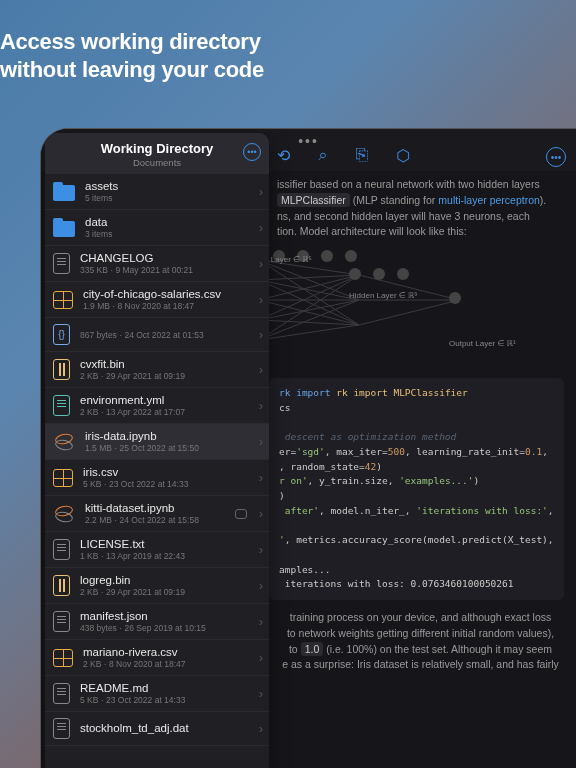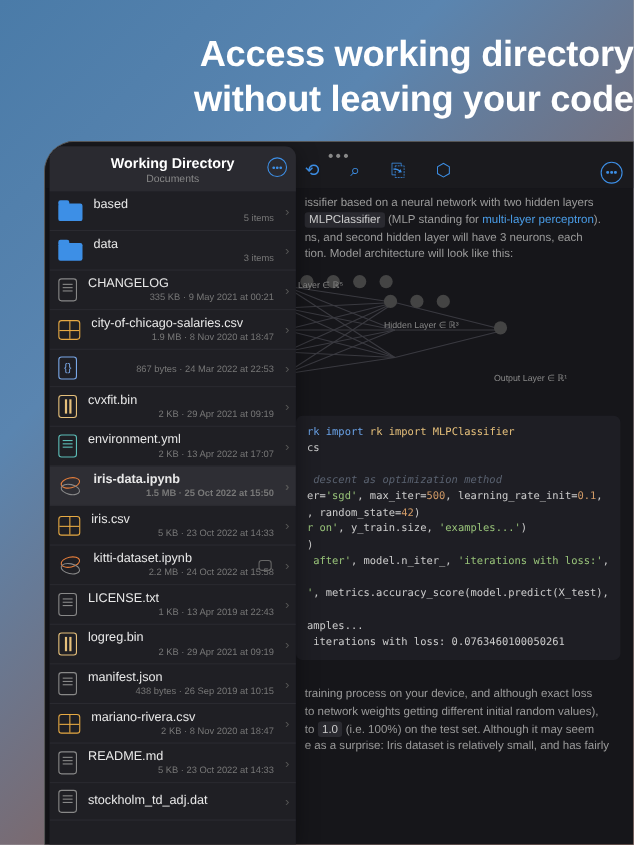--- a/index.html
+++ b/index.html
@@ -9,23 +9,23 @@
   overflow: hidden;
   font-family: -apple-system, BlinkMacSystemFont, "Segoe UI", Helvetica, Arial, sans-serif;
   background: linear-gradient(135deg, #4a7ba8 0%, #5a85b0 30%, #7a6a70 60%, #b08070 100%);
   position: relative;
 }
 .headline {
   position: absolute;
   top: 28px;
   left: 0;
   right: 0;
-  text-align: right;
+  text-align: left;
   color: #fff;
-  font-size: 33px;
+  font-size: 22px;
   font-weight: 600;
   line-height: 1.25;
   letter-spacing: -0.3px;
 }
 .device {
   position: absolute;
   top: 128px;
   left: 40px;
   right: 0;
   bottom: 0;
@@ -180,21 +180,21 @@
 }
 .file-list { flex: 1; overflow: hidden; }
 .file-item {
   display: flex;
   align-items: center;
   padding: 6px 6px 6px 8px;
   border-bottom: 1px solid #2a2a30;
   gap: 10px;
   position: relative;
 }
-.file-item.selected { background: #2e2e34; font-weight: bold; }
+.file-item.selected { background: #2e2e34; }
 .file-icon {
   width: 20px;
   height: 22px;
   flex-shrink: 0;
   display: flex;
   align-items: center;
   justify-content: center;
   border-radius: 3px;
   font-size: 12px;
 }
@@ -212,21 +212,21 @@
 .icon-yml:before { content: ""; position: absolute; top: 4px; left: 3px; right: 3px; height: 1px; background: #5dbeb8; box-shadow: 0 3px 0 #5dbeb8, 0 6px 0 #5dbeb8; }
 .icon-ipynb { position: relative; width: 22px; height: 22px; }
 .icon-ipynb:before, .icon-ipynb:after {
   content: ""; position: absolute; left: 2px; right: 2px; height: 8px;
   border: 1.5px solid; border-radius: 50%;
 }
 .icon-ipynb:before { top: 3px; border-color: #e67e3b; transform: rotate(-12deg); }
 .icon-ipynb:after { bottom: 3px; border-color: #888; transform: rotate(12deg); }
 .file-info { flex: 1; min-width: 0; }
 .file-name { color: #e8e8e8; font-size: 11.5px; white-space: nowrap; overflow: hidden; text-overflow: ellipsis; }
-.file-meta { color: #777; font-size: 8.5px; margin-top: 1px; white-space: nowrap; overflow: hidden; text-overflow: ellipsis; text-align: right; }
+.file-meta { color: #777; font-size: 8.5px; margin-top: 1px; white-space: nowrap; overflow: hidden; text-overflow: ellipsis; }
 .file-chevron { color: #555; font-size: 12px; flex-shrink: 0; }
 .file-badge {
   position: absolute;
   right: 22px;
   top: 50%;
   transform: translateY(-50%);
   border: 1px solid #666;
   border-radius: 3px;
   width: 12px; height: 10px;
 }
@@ -311,39 +311,39 @@
 , random_state=<span class="num">42</span>)
 <span class="str">r on'</span>, y_train.size, <span class="str">'examples...'</span>)
 )
 <span class="str"> after'</span>, model.n_iter_, <span class="str">'iterations with loss:'</span>,
 
 <span class="str">'</span>, metrics.accuracy_score(model.predict(X_test),
 
 <span>amples...</span>
 <span> iterations with loss: 0.0763460100050261</span></div>
 
-    <div class="txt" style="margin-top:24px;">
+    <div class="txt" style="margin-top:10px;text-align:center;">
       <span> training process on your device, and although exact loss</span><br>
       <span> to network weights getting different initial random values),</span><br>
       <span> to </span><span class="code-chip">1.0</span><span> (i.e. 100%) on the test set. Although it may seem</span><br>
       <span>e as a surprise: Iris dataset is relatively small, and has fairly</span>
     </div>
   </div>
 
   <div class="sidebar">
     <div class="sidebar-header">
       <div class="sidebar-title">Working Directory</div>
       <div class="sidebar-sub">Documents</div>
       <div class="sidebar-more">•••</div>
     </div>
     <div class="file-list" id="file-list">
         <div class="file-item">
           <div class="file-icon icon-folder"></div>
           <div class="file-info">
-            <div class="file-name">based</div>
+            <div class="file-name">assets</div>
             <div class="file-meta">5 items</div>
           </div>
           <div class="file-chevron">›</div>
         </div>
         <div class="file-item">
           <div class="file-icon icon-folder"></div>
           <div class="file-info">
             <div class="file-name">data</div>
             <div class="file-meta">3 items</div>
           </div>
@@ -361,21 +361,21 @@
           <div class="file-icon icon-table"></div>
           <div class="file-info">
             <div class="file-name">city-of-chicago-salaries.csv</div>
             <div class="file-meta">1.9 MB · 8 Nov 2020 at 18:47</div>
           </div>
           <div class="file-chevron">›</div>
         </div>
         <div class="file-item">
           <div class="file-icon icon-py">{}</div>
           <div class="file-info">
-            <div class="file-meta">867 bytes · 24 Mar 2022 at 22:53</div>
+            <div class="file-meta">867 bytes · 24 Oct 2022 at 01:53</div>
           </div>
           <div class="file-chevron">›</div>
         </div>
         <div class="file-item">
           <div class="file-icon icon-bin"></div>
           <div class="file-info">
             <div class="file-name">cvxfit.bin</div>
             <div class="file-meta">2 KB · 29 Apr 2021 at 09:19</div>
           </div>
           <div class="file-chevron">›</div>

